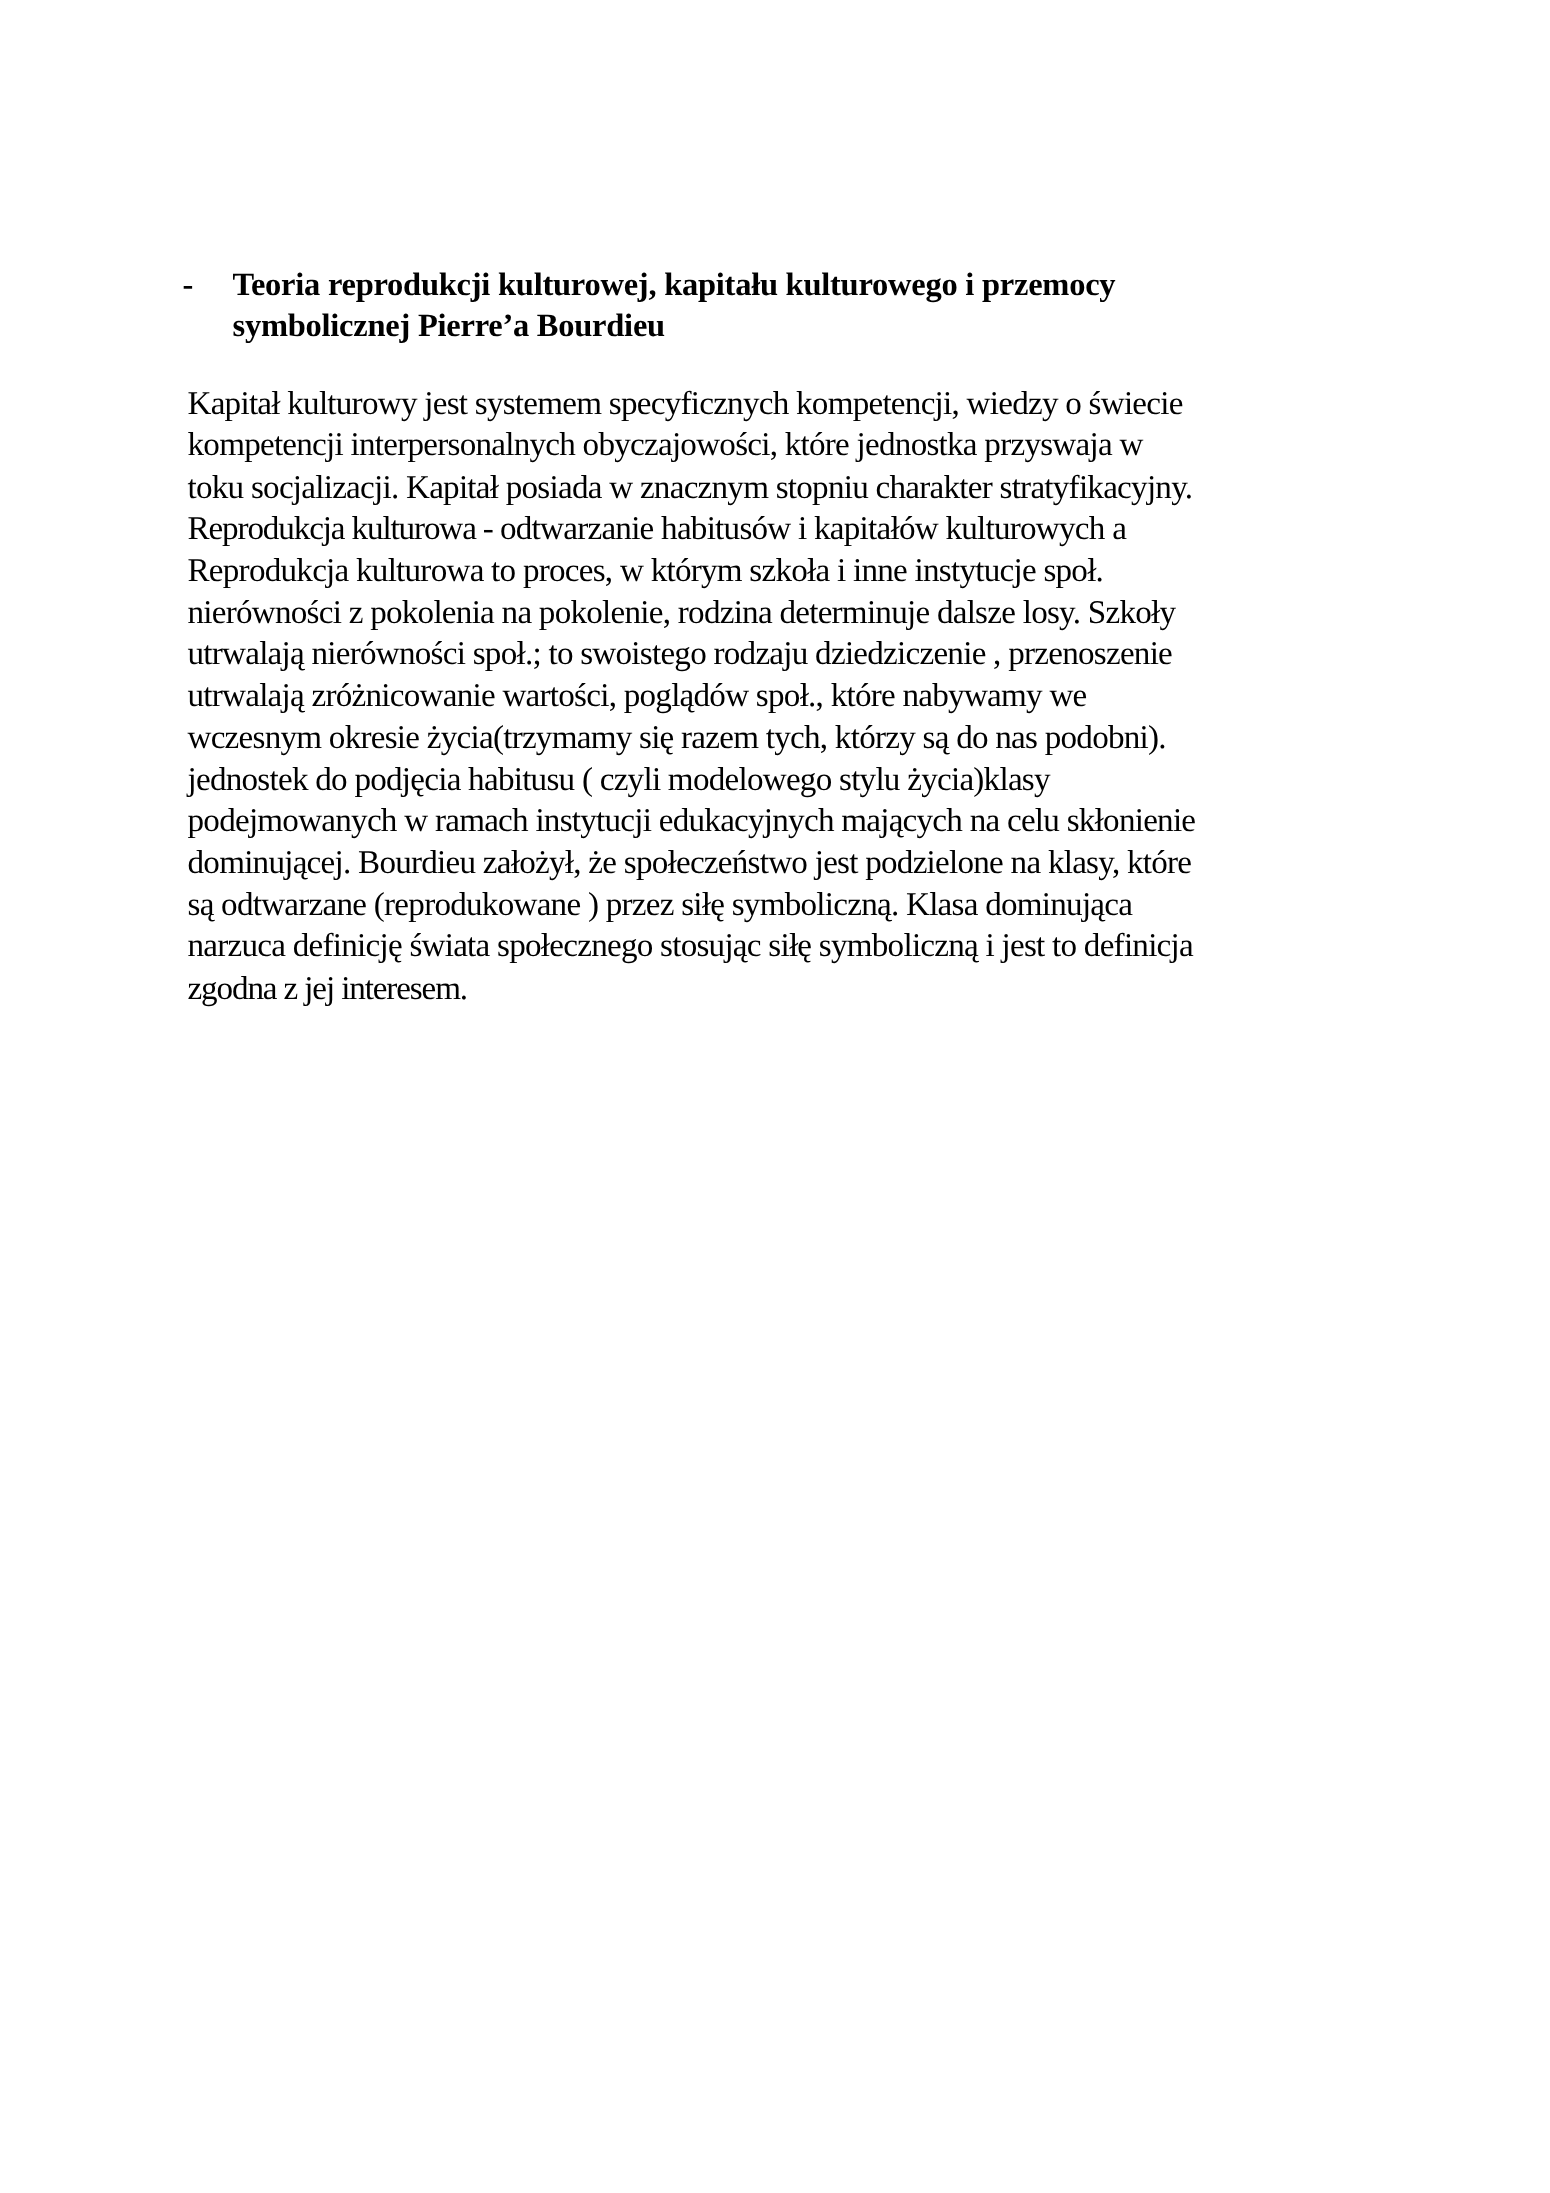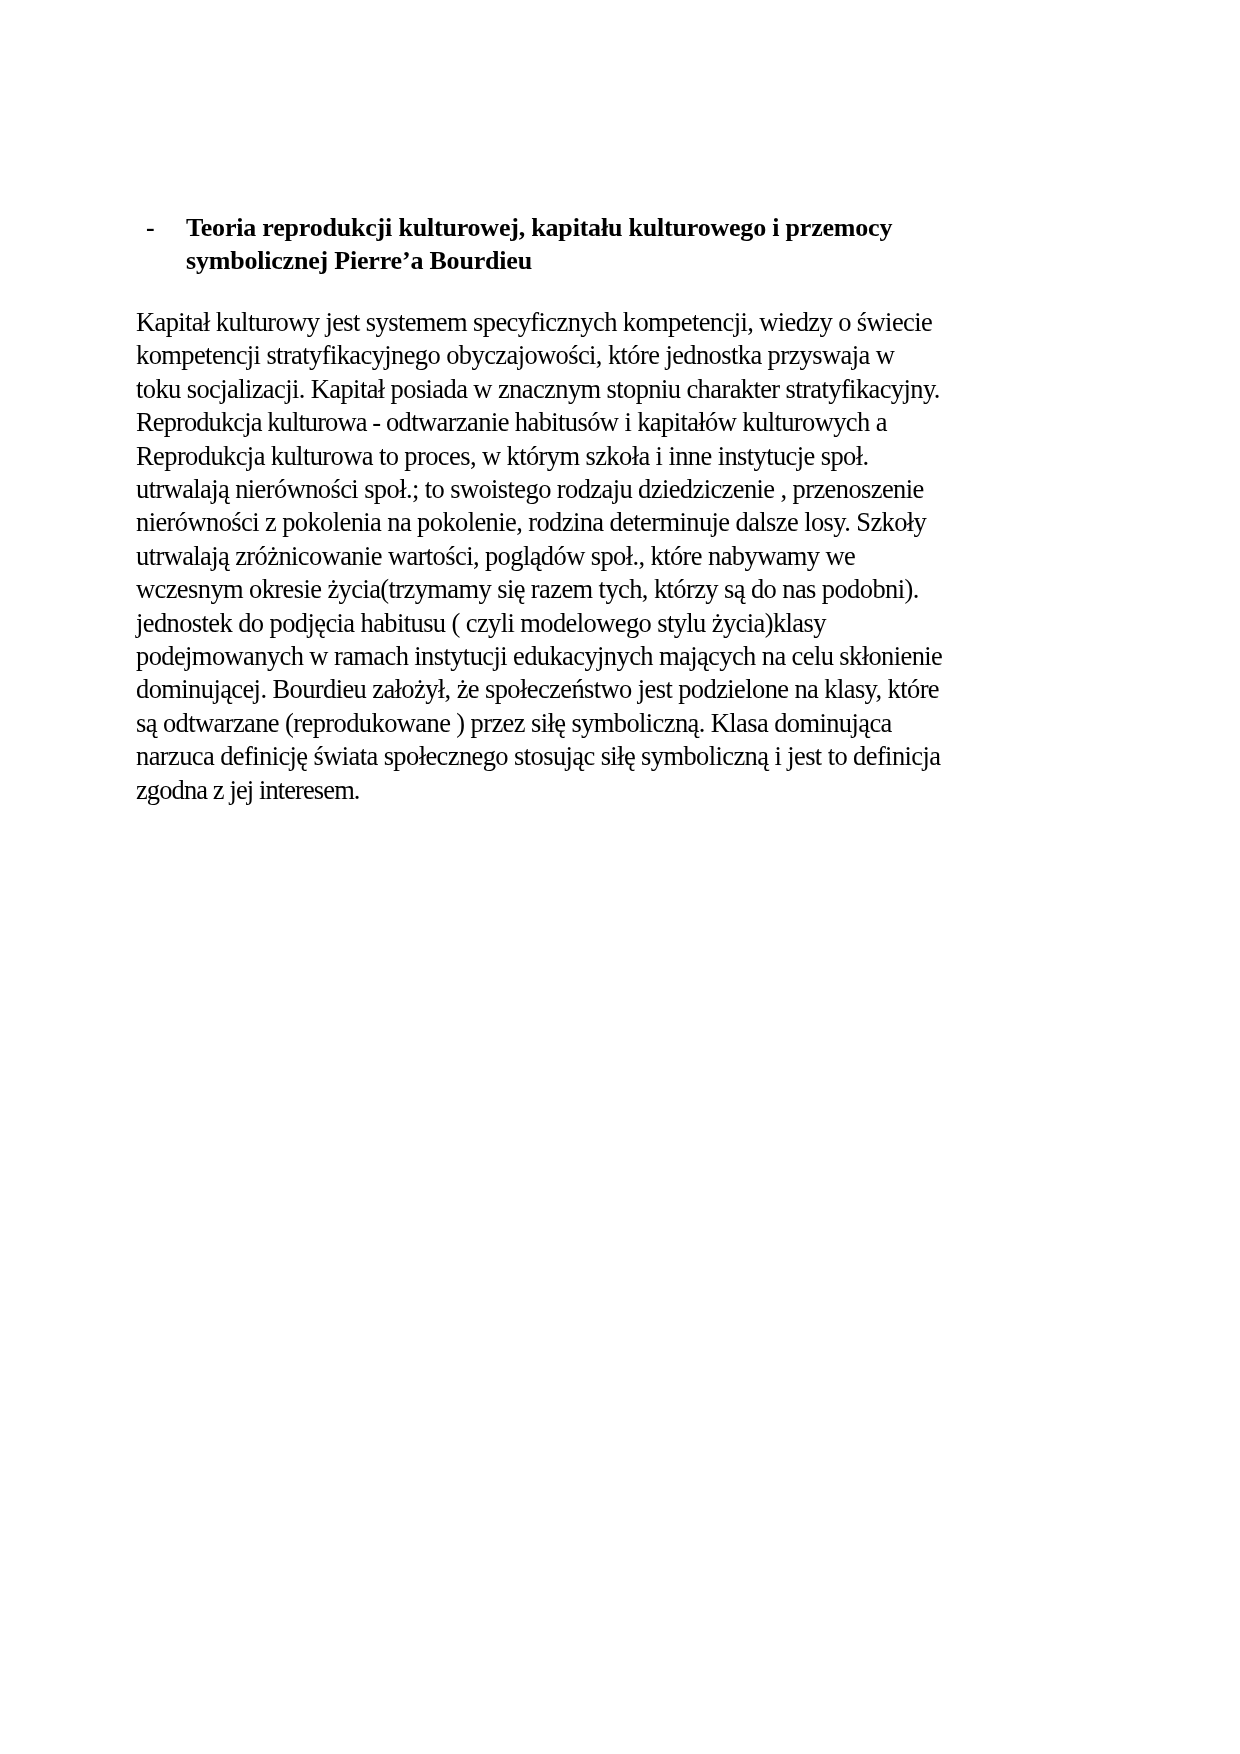--- a/index.html
+++ b/index.html
@@ -42,21 +42,21 @@
       margin-left: 40px;
     }
     .heading .title-line {
       display: block;
       white-space: nowrap;
       letter-spacing: -0.2px;
       font-family: Liberation Serif, serif;
     }
     .body-text {
       position: absolute;
-      left: 136px;
+      left: 150px;
       top: 306px;
       width: 960px;
       font-size: 26.5px;
       line-height: 33.4px;
     }
     .line {
       display: block;
       white-space: nowrap;
     }
     .cond-run {
@@ -74,28 +74,28 @@
   <div class="heading">
     <span class="dash">-</span>
     <div class="title-lines">
       <span class="title-line">Teoria reprodukcji kulturowej, kapitału kulturowego i przemocy</span>
       <span class="title-line">symbolicznej Pierre’a Bourdieu</span>
     </div>
   </div>
 
   <div class="body-text">
     <span class="line narrow">Kapitał kulturowy jest systemem specyficznych kompetencji, wiedzy o świecie</span>
-    <span class="line narrow">kompetencji stratyfikacyjnego obyczajowości, które jednostka przyswaja w</span>
+    <span class="line narrow">kompetencji interpersonalnych obyczajowości, które jednostka przyswaja w</span>
     <span class="line narrow">toku socjalizacji. Kapitał posiada w znacznym stopniu charakter stratyfikacyjny.</span>
     <span class="line">
       <span class="cond-run">Reprodukcja kulturowa - </span><span class="narrow">odtwarzanie habitusów i kapitałów kulturowych a</span>
     </span>
     <span class="line narrow">Reprodukcja kulturowa to proces, w którym szkoła i inne instytucje społ.</span>
+    <span class="line narrow">nierówności z pokolenia na pokolenie, rodzina determinuje dalsze losy. Szkoły</span>
     <span class="line narrow">utrwalają nierówności społ.; to swoistego rodzaju dziedziczenie , przenoszenie</span>
-    <span class="line narrow">nierówności z pokolenia na pokolenie, rodzina determinuje dalsze losy. Szkoły</span>
     <span class="line narrow">utrwalają zróżnicowanie wartości, poglądów społ., które nabywamy we</span>
     <span class="line narrow">wczesnym okresie życia(trzymamy się razem tych, którzy są do nas podobni).</span>
     <span class="line narrow">jednostek do podjęcia habitusu ( czyli modelowego stylu życia)klasy</span>
     <span class="line narrow">podejmowanych w ramach instytucji edukacyjnych mających na celu skłonienie</span>
     <span class="line narrow">dominującej. Bourdieu założył, że społeczeństwo jest podzielone na klasy, które</span>
     <span class="line narrow">są odtwarzane (reprodukowane ) przez siłę symboliczną. Klasa dominująca</span>
     <span class="line narrow">narzuca definicję świata społecznego stosując siłę symboliczną i jest to definicja</span>
     <span class="line cond-run">zgodna z jej interesem.</span>
   </div>
 

